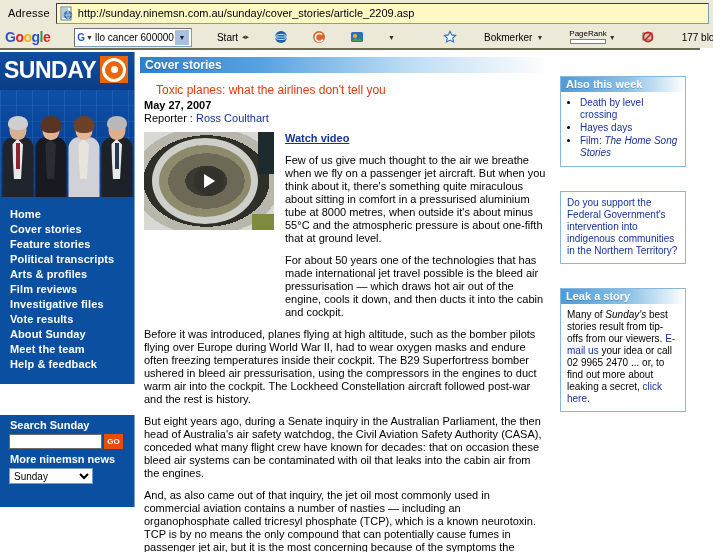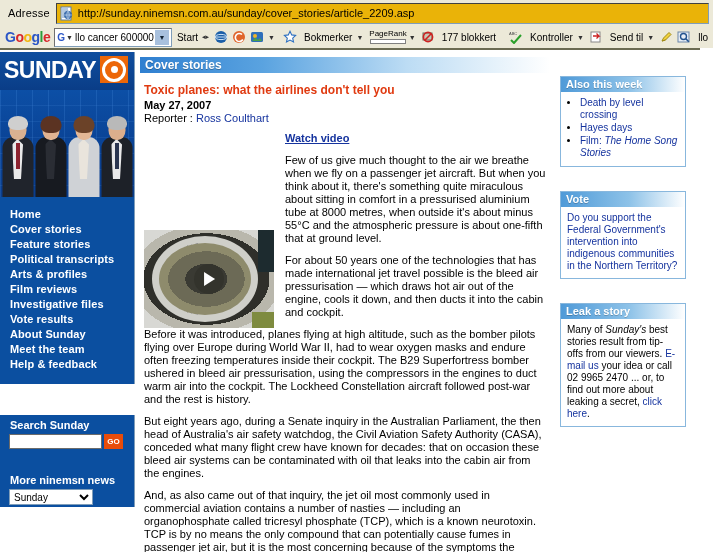--- a/index.html
+++ b/index.html
@@ -9,29 +9,29 @@
     font-family:"Liberation Sans", sans-serif;
     font-size:11px;color:#000;
   }
   #screen{position:relative;width:713px;height:552px;overflow:hidden;background:#fff;}
 
   
   .chrome{position:absolute;left:0;top:0;width:713px;height:48px;background:#ece9d8;}
   .addr-row{position:absolute;left:0;top:0;width:713px;height:26px;background:#ece9d8;
             border-bottom:1px solid #a21caf;display:flex;align-items:center;}
   .addr-label{font-size:11px;color:#000;padding:0 6px 0 8px;letter-spacing:.2px;}
-  .addr-box{flex:1;height:19px;margin-right:4px;background:#eab308;border:1px solid #7f9db9;
+  .addr-box{flex:1;height:19px;margin-right:4px;background:#fef9c3;border:1px solid #7f9db9;
             border-top-color:#404040;border-left-color:#404040;
             display:flex;align-items:center;padding:0 2px;overflow:hidden;}
   .addr-ico{width:15px;height:15px;flex:none;margin-right:4px;position:relative;}
   .addr-ico svg{display:block;}
   .addr-url{font-size:11px;color:#000;white-space:nowrap;overflow:hidden;}
 
   .gbar{position:absolute;left:0;top:26px;width:713px;height:22px;background:#ece9d8;
-        display:flex;align-items:center;border-bottom:1px solid #14532d;overflow:hidden;}
+        display:flex;align-items:center;border-bottom:1px solid #14532d;overflow:hidden;gap:20px;}
   .glogo{font-size:14px;font-weight:bold;padding:0 4px 0 5px;letter-spacing:-0.5px;white-space:nowrap;}
   .glogo .b1{color:#2b56c6;}.glogo .r1{color:#d7272b;}.glogo .y1{color:#f2b50f;}
   .glogo .b2{color:#2b56c6;}.glogo .g1{color:#2a9d3b;}.glogo .r2{color:#d7272b;}
   .gsearch{height:17px;width:148px;background:#fff;border:1px solid #7f9db9;
            border-top-color:#707070;border-left-color:#707070;
            display:flex;align-items:center;font-size:10px;padding:0 1px;}
   .gsearch .gmark{font-weight:bold;color:#2b56c6;font-size:10px;padding:0 1px;}
   .gsearch .gcaret{font-size:7px;color:#333;padding-right:2px;}
   .gsearch .gval{flex:1;color:#000;font-size:10px;white-space:nowrap;overflow:hidden;}
   .gsearch .gdrop{width:14px;height:15px;background:#a8c0dd;border:1px solid #fff;
@@ -84,37 +84,37 @@
            padding:0 0 0 10px;text-decoration:none;letter-spacing:.1px;cursor:pointer;}
 
   .searchwrap{position:absolute;left:0;top:363px;width:134px;height:92px;background:#0b4fa0;
               border-right:1px solid #7f9db9;}
   .slabel{color:#fff;font-size:11px;font-weight:bold;padding:4px 0 3px 10px;}
   .srow{display:flex;align-items:center;padding-left:9px;}
   .sinput{width:93px;height:15px;background:#fff;border:1px solid #6b6b6b;font-size:10px;padding:0 2px;
           box-sizing:border-box;font-family:"Liberation Sans",sans-serif;}
   .sgo{width:19px;height:15px;background:#e84c0a;color:#fff;font-size:8px;font-weight:bold;
        display:flex;align-items:center;justify-content:center;margin-left:2px;border:0;cursor:pointer;}
-  .mlabel{color:#fff;font-size:11px;font-weight:bold;padding:25px 0 3px 10px;border-radius:8px;}
+  .mlabel{color:#fff;font-size:11px;font-weight:bold;padding:4px 0 3px 10px;border-radius:8px;}
   .msel{margin-left:9px;width:84px;height:16px;font-size:10px;font-family:"Liberation Sans",sans-serif;
         border:1px solid #7f9db9;background:#fff;box-sizing:border-box;}
 
   
   .centercol{position:absolute;left:136px;top:2px;width:418px;}
   .sechead{width:410px;height:16px;margin:5px 0 0 4px;
            background:linear-gradient(90deg,#2f7fd0 0%,#5aa3e0 30%,#bcdcf4 65%,#ffffff 100%);
            color:#fff;font-size:12px;font-weight:bold;padding:1px 0 0 5px;box-sizing:border-box;
            text-shadow:0 1px 0 rgba(0,0,0,.25);}
   .artwrap{padding:10px 8px 0 8px;}
-  .arttitle{color:#e03a10;font-size:12px;font-weight:bold;line-height:14px;margin:0 0 2px 0;}
+  .arttitle{color:#e03a10;font-size:12px;font-weight:normal;line-height:14px;margin:0 0 2px 12px;}
   .artdate{font-size:11px;font-weight:bold;margin:0 0 1px 0;}
   .artrep{font-size:11px;margin:0 0 8px 0;}
   .artrep a{color:#15339e;}
   a{color:#15339e;}
-  .vidrow{display:flex;align-items:flex-end;}
+  .vidrow{display:flex;align-items:flex-start;}
   .vidthumb{width:130px;height:98px;flex:none;position:relative;overflow:hidden;
             background:radial-gradient(ellipse at 48% 50%,#3a3a33 0 22%,#6c6a56 22% 40%,#8e8b6c 40% 52%,#2f2f2a 52% 66%,#b9b7ac 66% 78%,#d8d8d4 78% 100%);}
   .vidthumb .sky{position:absolute;right:0;top:0;width:16px;height:42px;background:#1d2b2f;}
   .vidthumb .grass{position:absolute;right:0;bottom:0;width:22px;height:16px;background:#7e8b3f;}
   .vidthumb .ring2{position:absolute;left:8px;top:6px;width:106px;height:86px;border-radius:50%;
                    border:7px solid #cfcfc9;box-sizing:border-box;}
   .vidthumb .hub{position:absolute;left:50%;top:50%;transform:translate(-50%,-50%);
                  width:30px;height:30px;border-radius:50%;background:#33332c;}
   .vidthumb .play{position:absolute;left:50%;top:50%;transform:translate(-45%,-50%);
                   width:0;height:0;border-left:11px solid #fff;border-top:7px solid transparent;
@@ -378,21 +378,20 @@
           <div class="boxbody">
             <ul>
               <li><a>Death by level crossing</a></li>
               <li><a>Hayes days</a></li>
               <li><a><span>Film: <em>The Home Song Stories</em></span></a></li>
             </ul>
           </div>
         </div>
 
         <div class="box">
-          <div class="boxhead">Vote</div>
           <div class="boxbody">
             <a>Do you support the Federal Government's intervention into indigenous communities in the Northern Territory?</a>
           </div>
         </div>
 
         <div class="box">
           <div class="boxhead">Leak a story</div>
           <div class="boxbody"><span>Many of </span><em>Sunday's</em><span> best stories result from tip-offs from our viewers. </span><a>E-mail us</a><span> your idea or call 02 9965 2470 ... or, to find out more about leaking a secret, </span><a>click here</a><span>.</span></div>
         </div>
       </div>

